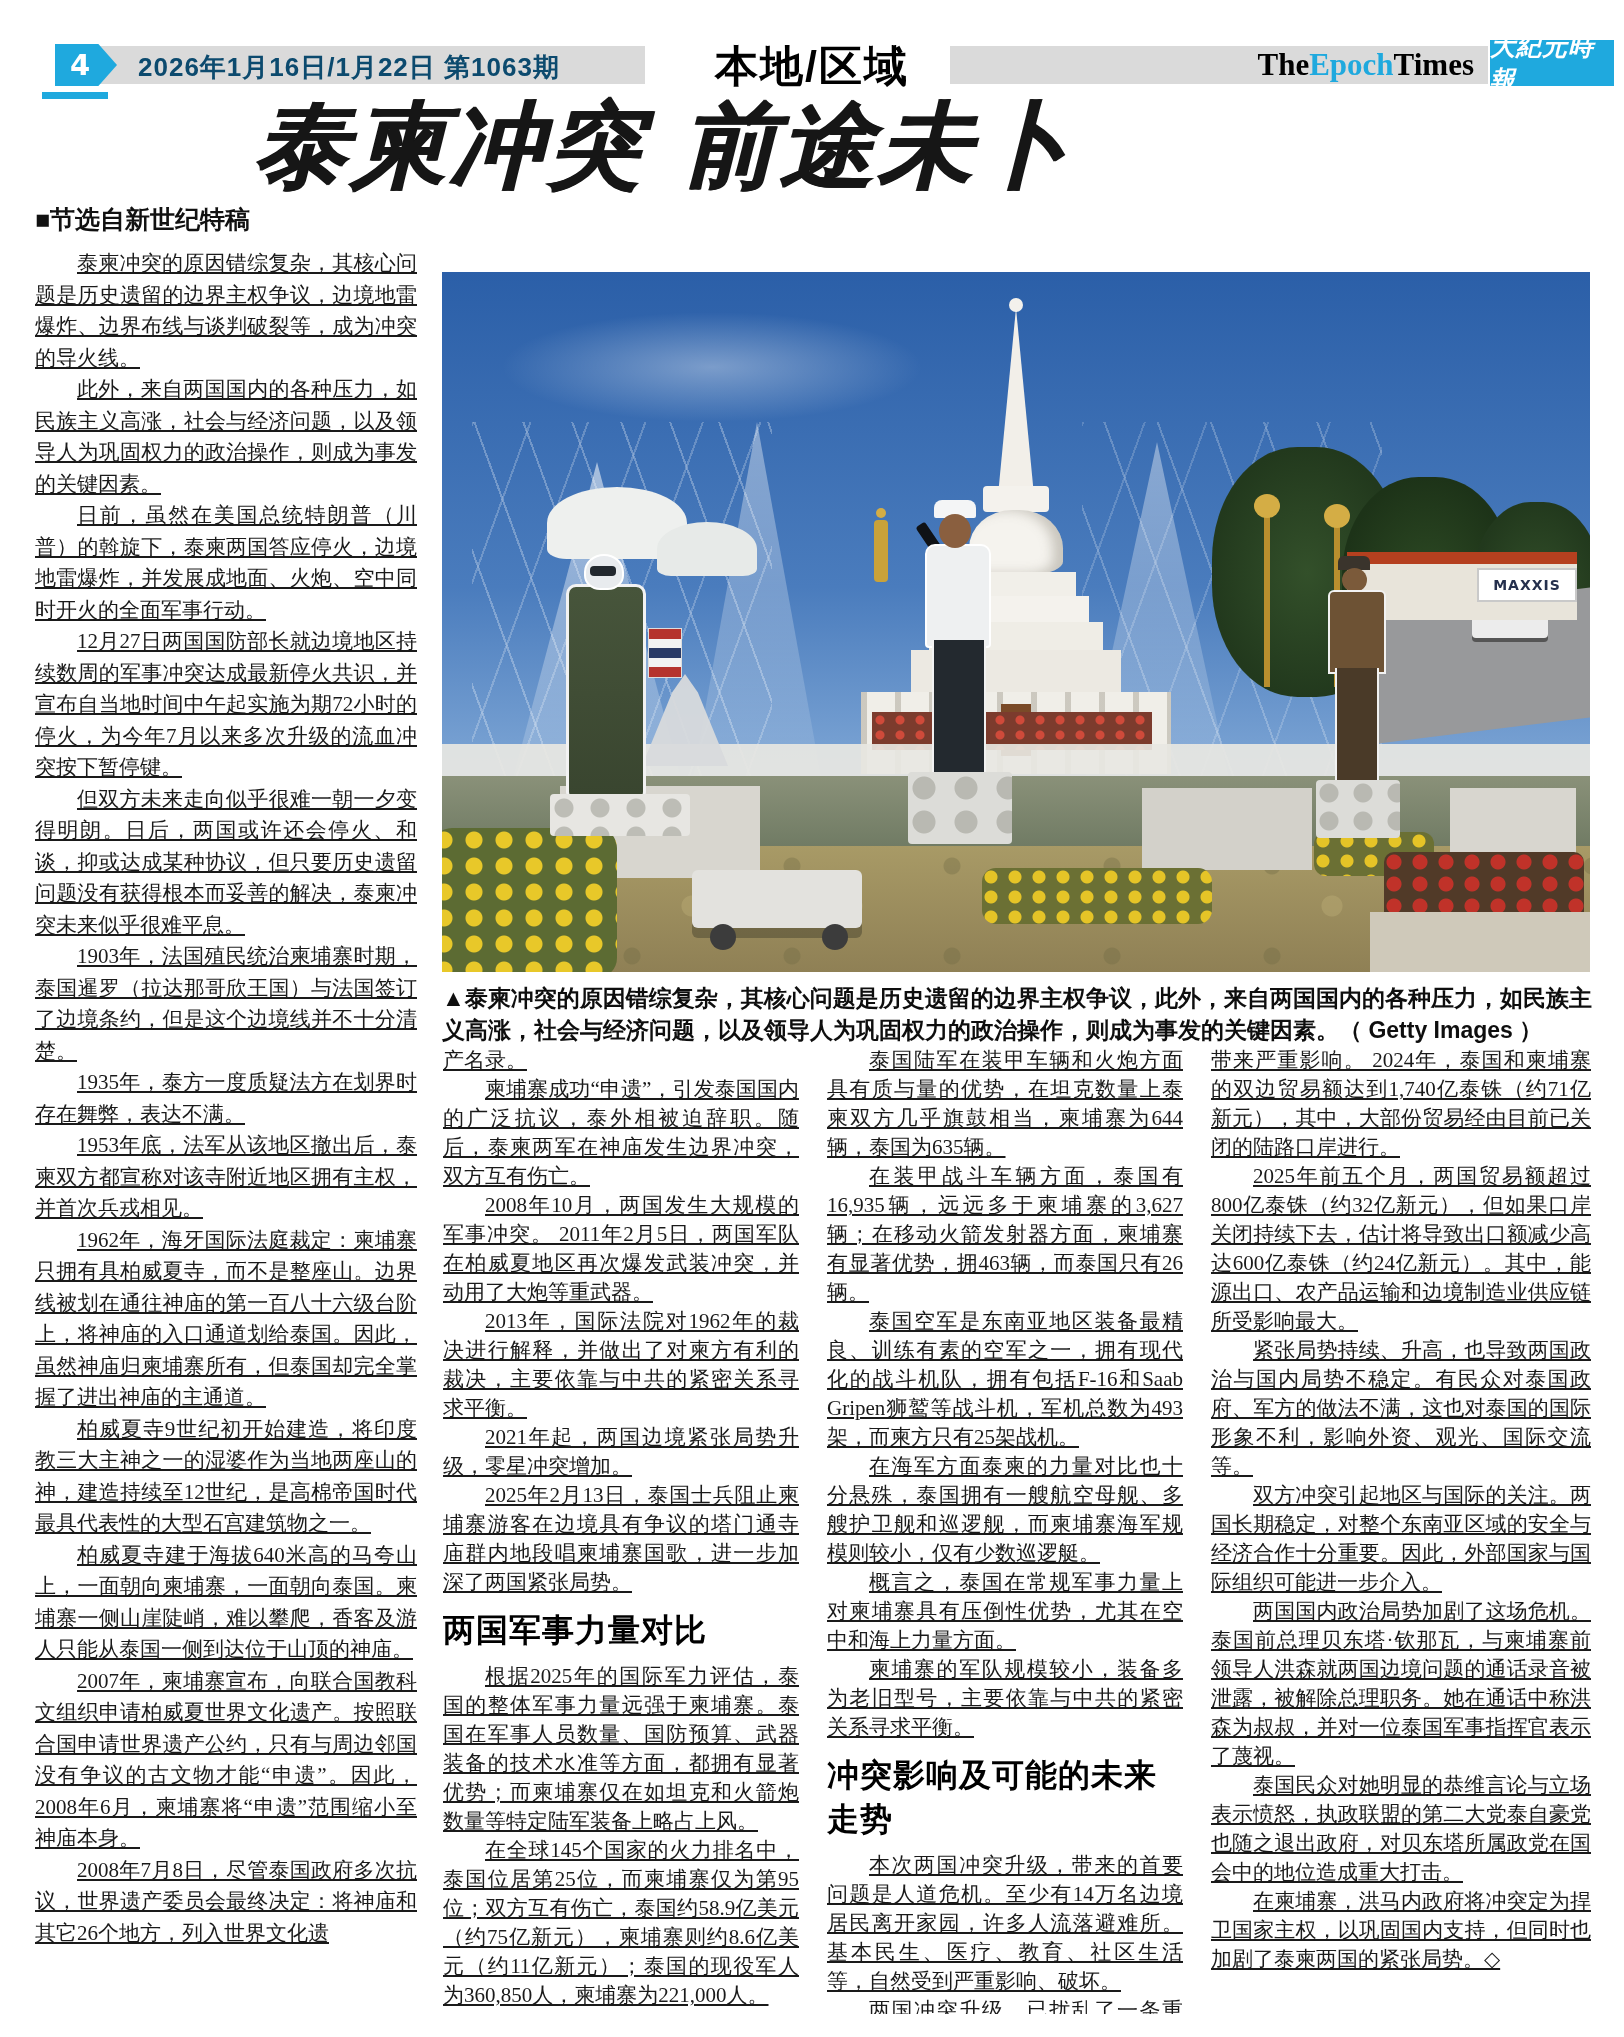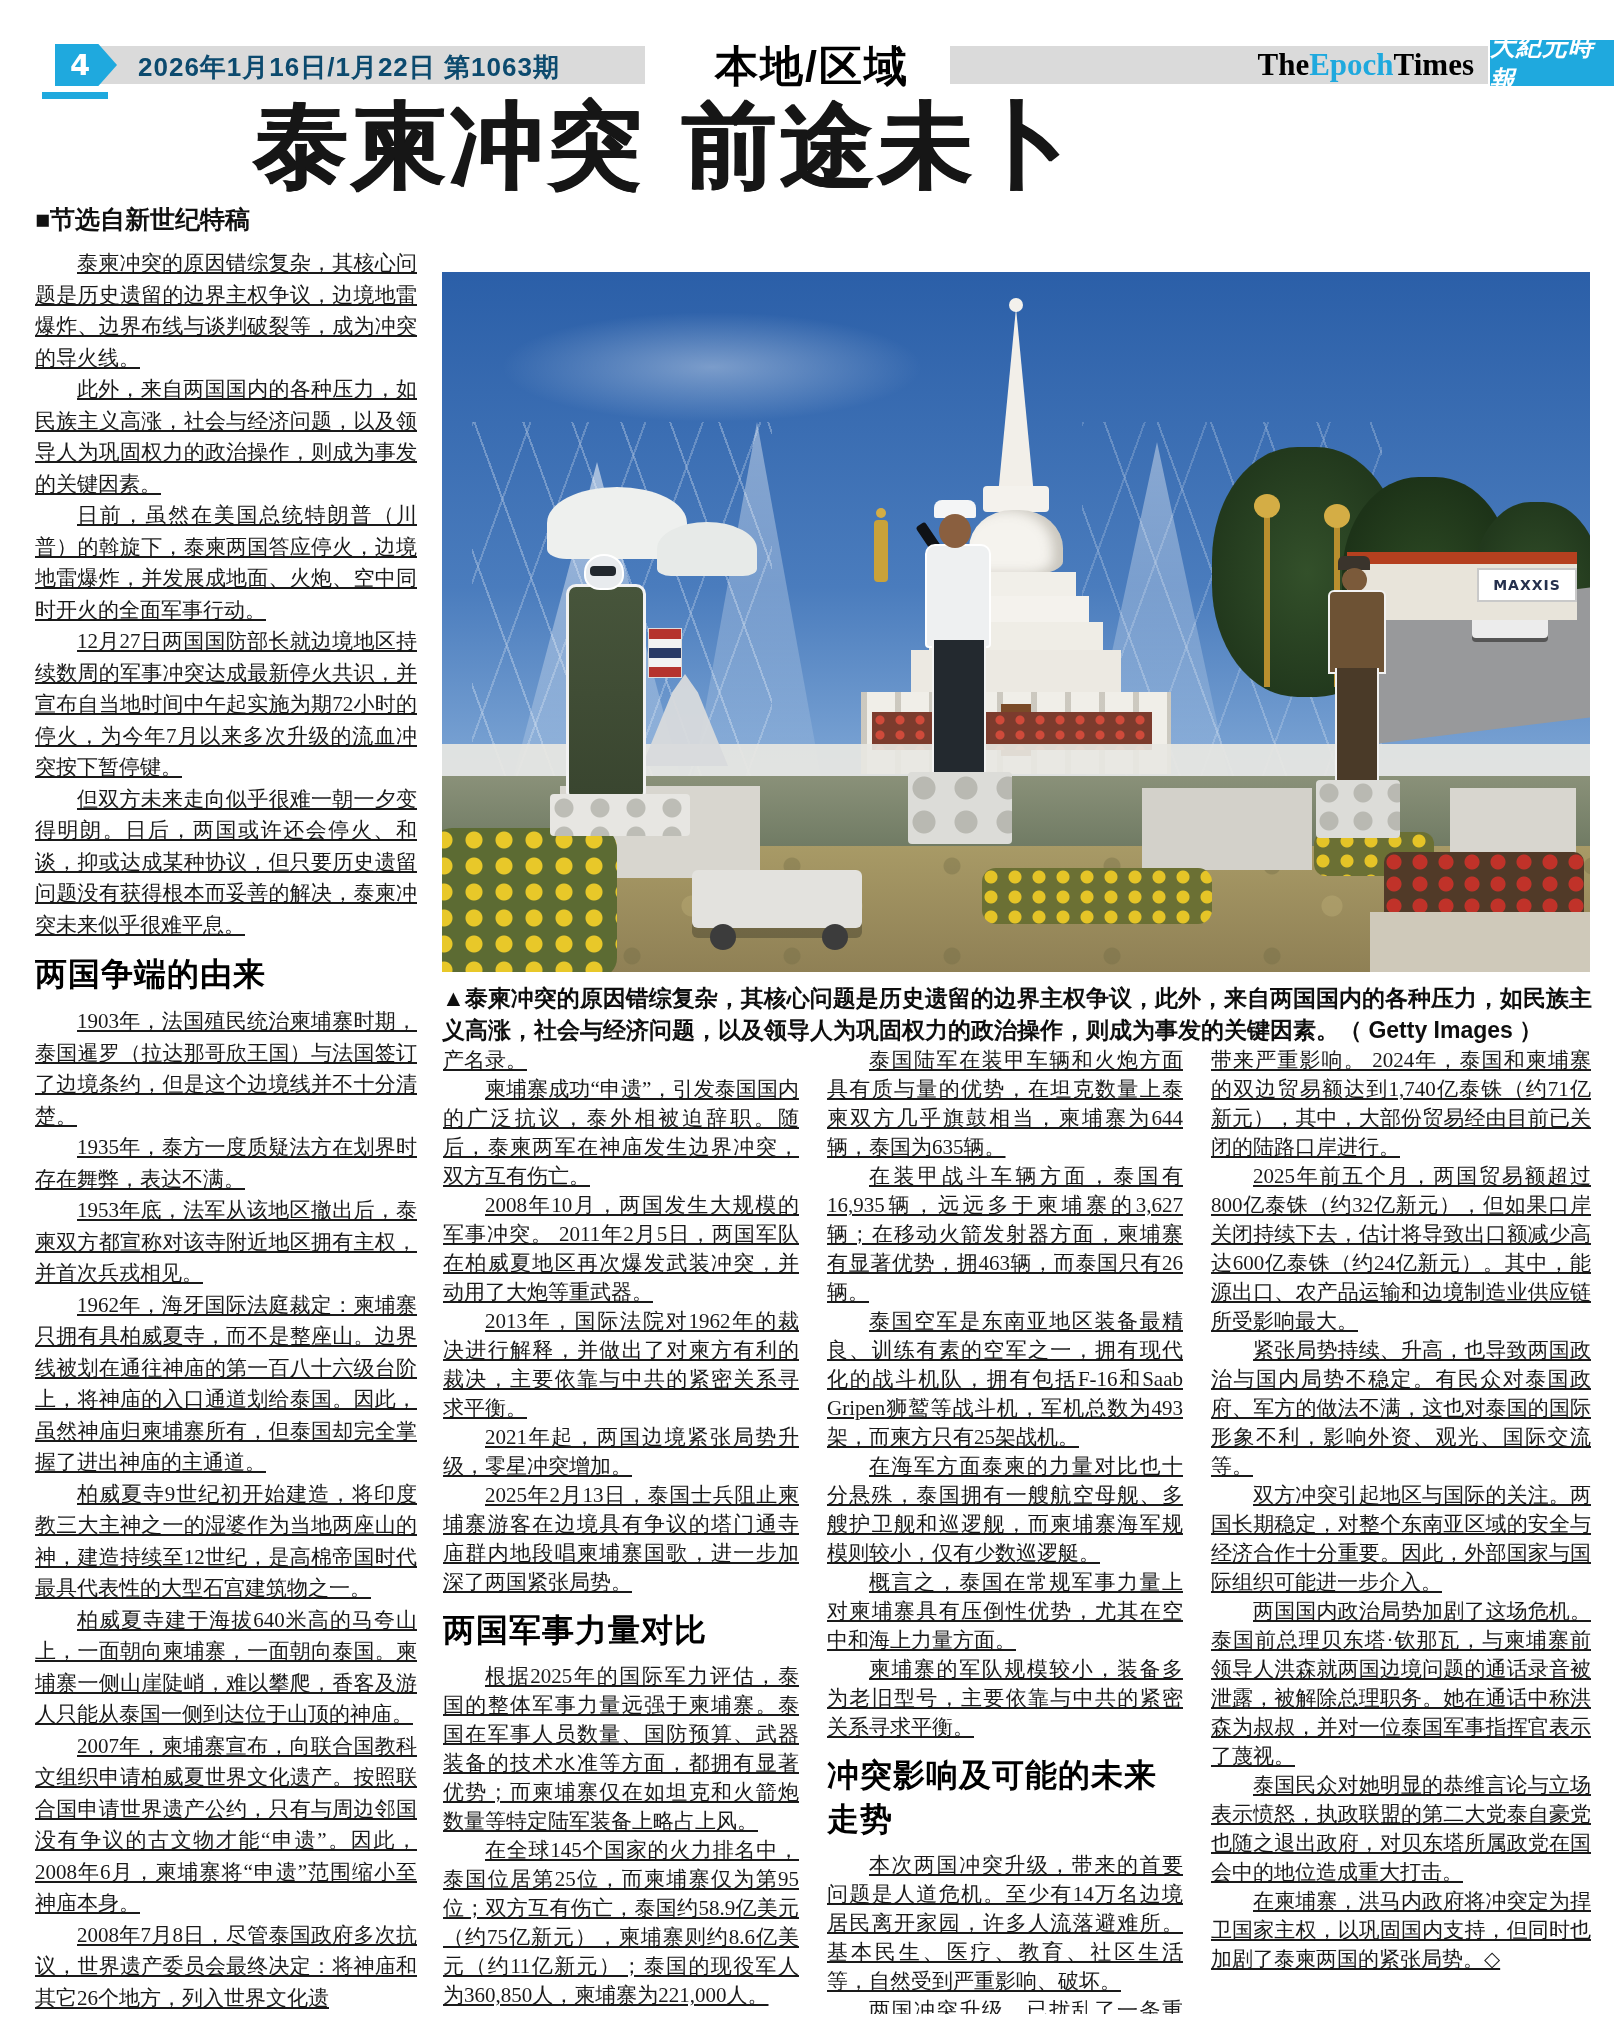--- a/index.html
+++ b/index.html
@@ -21,21 +21,21 @@
   .masthead-en{font-family:"Liberation Serif","DejaVu Serif",serif;font-size:31px;font-weight:bold;color:#000;}
   .masthead-en .epoch{color:#1fa9de;}
   .masthead-box{position:absolute;left:1490px;top:40px;width:124px;height:46px;background:#1fa9de;
                 color:#fff;display:flex;align-items:center;justify-content:center;font-weight:900;
                 font-size:25px;font-family:"DejaVu Sans",sans-serif;letter-spacing:1px;font-style:italic;}
 
   
   .headline{position:absolute;left:0;width:1328px;top:96px;text-align:center;font-size:94px;line-height:100px;
             font-weight:900;color:#161616;letter-spacing:4px;
             font-family:"DejaVu Sans","Liberation Sans",sans-serif;
-            text-shadow:1px 0 #161616,-1px 0 #161616;}
+            text-shadow:1px 0 #161616,-1px 0 #161616;font-style:italic;}
 
   
   .kicker{position:absolute;left:35px;top:203px;font-size:25px;font-weight:bold;color:#111;}
 
   
   .col{position:absolute;overflow:hidden;}
   .col p{margin:0;font-size:21px;text-align:justify;text-indent:2em;text-decoration:underline;}
   .col .noindent{text-indent:0;}
   #col1{left:35px;top:248px;width:382px;height:1762px;}
   #col1 p{line-height:31.5px;}
@@ -234,21 +234,20 @@
   </div>
 
   <div class="caption">▲泰柬冲突的原因错综复杂，其核心问题是历史遗留的边界主权争议，此外，来自两国国内的各种压力，如民族主义高涨，社会与经济问题，以及领导人为巩固权力的政治操作，则成为事发的关键因素。（ Getty Images ）</div>
 
   <div class="col" id="col1">
       <p class="para">泰柬冲突的原因错综复杂，其核心问题是历史遗留的边界主权争议，边境地雷爆炸、边界布线与谈判破裂等，成为冲突的导火线。</p>
       <p class="para">此外，来自两国国内的各种压力，如民族主义高涨，社会与经济问题，以及领导人为巩固权力的政治操作，则成为事发的关键因素。</p>
       <p class="para">日前，虽然在美国总统特朗普（川普）的斡旋下，泰柬两国答应停火，边境地雷爆炸，并发展成地面、火炮、空中同时开火的全面军事行动。</p>
       <p class="para">12月27日两国国防部长就边境地区持续数周的军事冲突达成最新停火共识，并宣布自当地时间中午起实施为期72小时的停火，为今年7月以来多次升级的流血冲突按下暂停键。</p>
       <p class="para">但双方未来走向似乎很难一朝一夕变得明朗。日后，两国或许还会停火、和谈，抑或达成某种协议，但只要历史遗留问题没有获得根本而妥善的解决，泰柬冲突未来似乎很难平息。</p>
-      <h2 class="sec-head">两国争端的由来</h2>
       <p class="para">1903年，法国殖民统治柬埔寨时期，泰国暹罗（拉达那哥欣王国）与法国签订了边境条约，但是这个边境线并不十分清楚。</p>
       <p class="para">1935年，泰方一度质疑法方在划界时存在舞弊，表达不满。</p>
       <p class="para">1953年底，法军从该地区撤出后，泰柬双方都宣称对该寺附近地区拥有主权，并首次兵戎相见。</p>
       <p class="para">1962年，海牙国际法庭裁定：柬埔寨只拥有具柏威夏寺，而不是整座山。边界线被划在通往神庙的第一百八十六级台阶上，将神庙的入口通道划给泰国。因此，虽然神庙归柬埔寨所有，但泰国却完全掌握了进出神庙的主通道。</p>
       <p class="para">柏威夏寺9世纪初开始建造，将印度教三大主神之一的湿婆作为当地两座山的神，建造持续至12世纪，是高棉帝国时代最具代表性的大型石宫建筑物之一。</p>
       <p class="para">柏威夏寺建于海拔640米高的马夸山上，一面朝向柬埔寨，一面朝向泰国。柬埔寨一侧山崖陡峭，难以攀爬，香客及游人只能从泰国一侧到达位于山顶的神庙。</p>
       <p class="para">2007年，柬埔寨宣布，向联合国教科文组织申请柏威夏世界文化遗产。按照联合国申请世界遗产公约，只有与周边邻国没有争议的古文物才能“申遗”。因此，2008年6月，柬埔寨将“申遗”范围缩小至神庙本身。</p>
       <p class="para">2008年7月8日，尽管泰国政府多次抗议，世界遗产委员会最终决定：将神庙和其它26个地方，列入世界文化遗</p>
     </div>
   <div class="col" id="col2">

